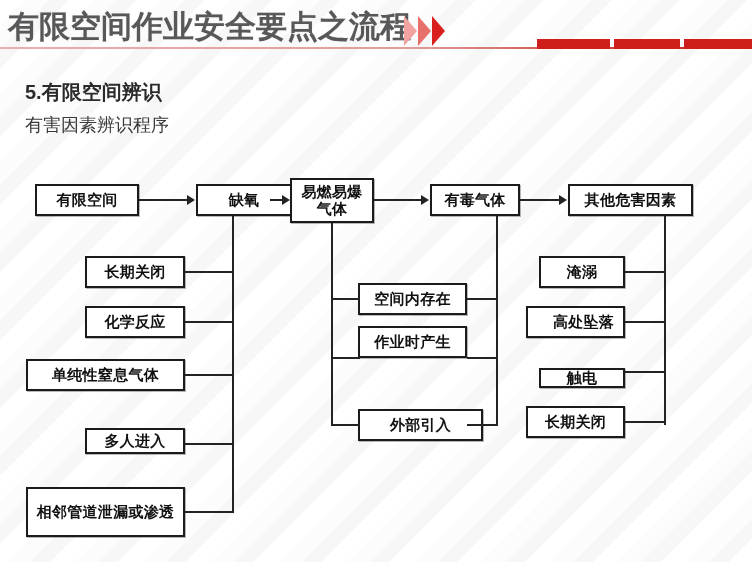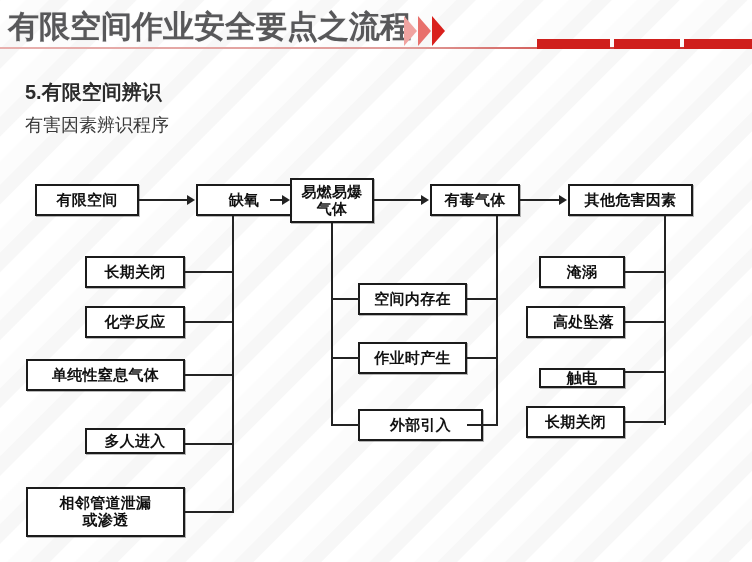--- a/index.html
+++ b/index.html
@@ -175,36 +175,36 @@
     <div class="node" style="left:26px;top:359px;width:159px;height:32px;">
       <span>单纯性窒息气体</span>
     </div>
     <div class="hline" style="left:185px;top:374px;width:49px;"></div>
 
     <div class="node" style="left:85px;top:428px;width:100px;height:26px;">
       <span>多人进入</span>
     </div>
     <div class="hline" style="left:185px;top:443px;width:49px;"></div>
 
-    <div class="node two-line" style="left:26px;top:487px;width:159px;height:50px;flex-direction:column;">
+    <div class="node two-line" style="left:26px;top:487px;width:159px;height:50px;flex-direction:row;">
       <span>相邻管道泄漏</span>
       <span>或渗透</span>
     </div>
     <div class="hline" style="left:185px;top:511px;width:49px;"></div>
 
     <div class="vline" style="left:331px;top:223px;height:203px;"></div>
     <div class="vline" style="left:496px;top:216px;height:210px;"></div>
 
     <div class="node" style="left:358px;top:283px;width:109px;height:32px;">
       <span>空间内存在</span>
     </div>
     <div class="hline" style="left:331px;top:298px;width:29px;"></div>
     <div class="hline" style="left:467px;top:298px;width:31px;"></div>
 
-    <div class="node" style="left:358px;top:342px;width:109px;height:32px;">
+    <div class="node" style="left:358px;top:326px;width:109px;height:32px;">
       <span>作业时产生</span>
     </div>
     <div class="hline" style="left:331px;top:357px;width:29px;"></div>
     <div class="hline" style="left:467px;top:357px;width:31px;"></div>
 
     <div class="node" style="left:358px;top:409px;width:125px;height:32px;">
       <span>外部引入</span>
     </div>
     <div class="hline" style="left:331px;top:424px;width:29px;"></div>
     <div class="hline" style="left:467px;top:424px;width:31px;"></div>

